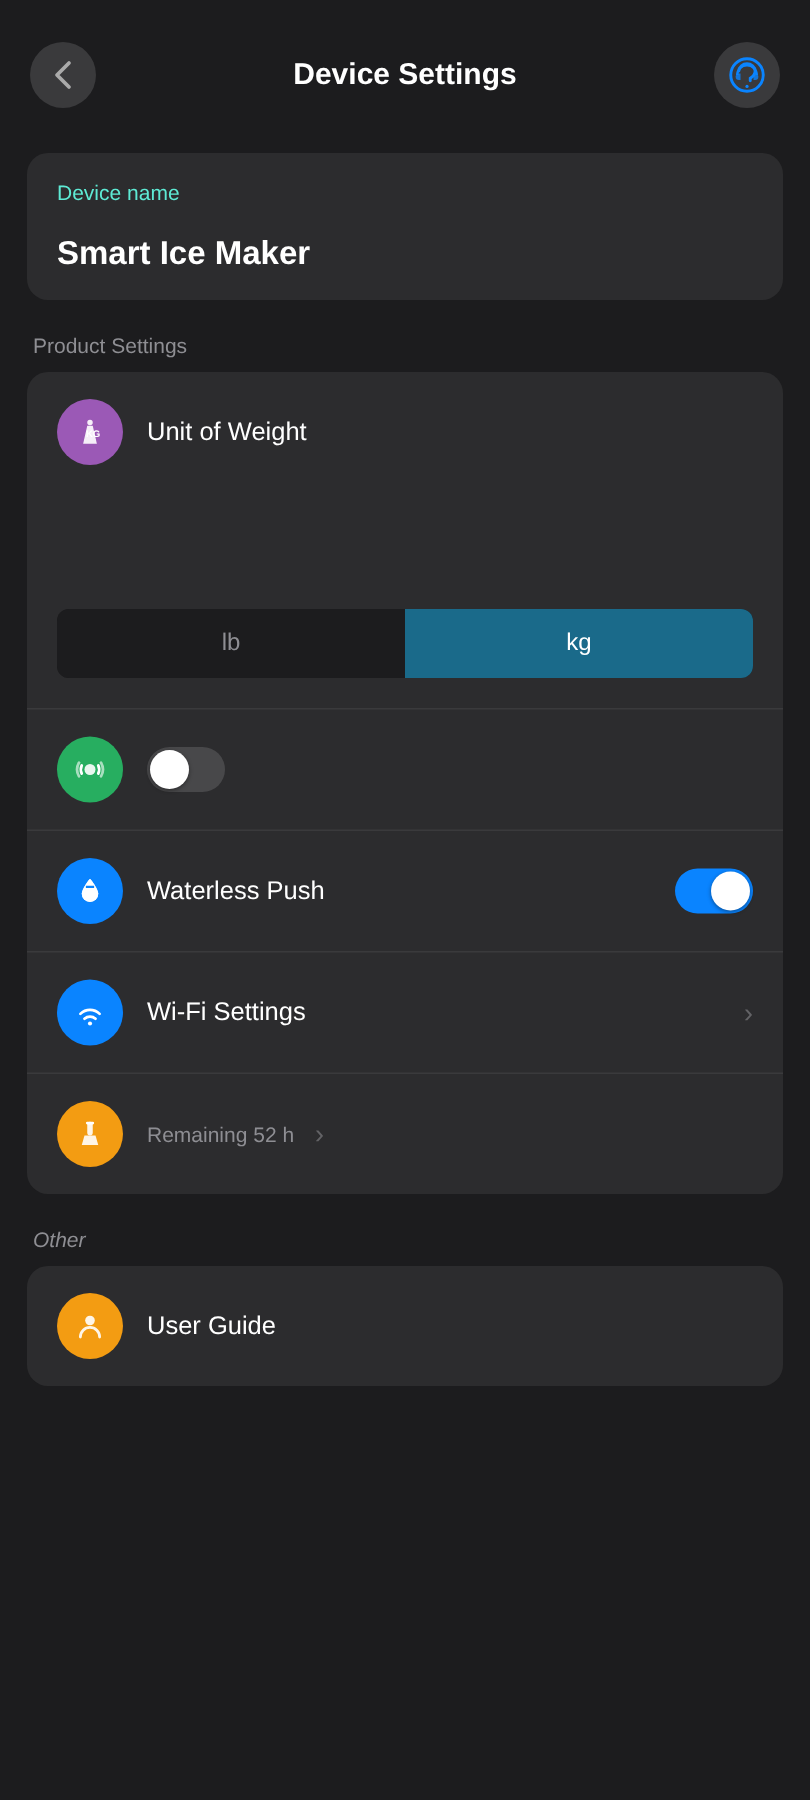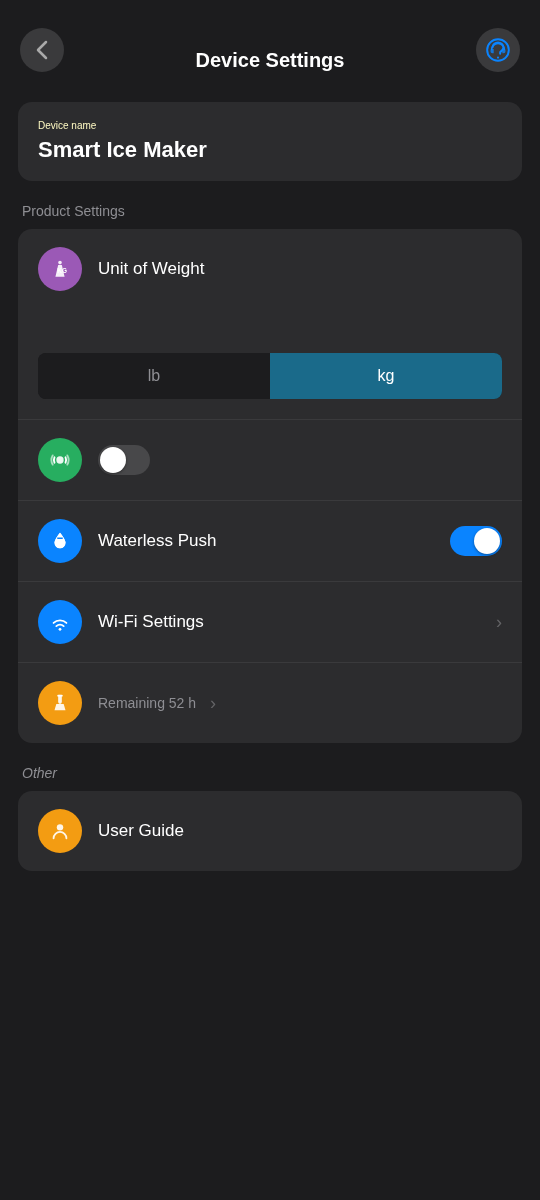--- a/index.html
+++ b/index.html
@@ -8,21 +8,21 @@
       min-height: 1200px;
       background: #1c1c1e;
       font-family: -apple-system, BlinkMacSystemFont, 'Segoe UI', sans-serif;
       color: #ffffff;
       overflow-x: hidden;
     }
 
     
     .header {
       display: flex;
-      align-items: flex-end;
+      align-items: center;
       justify-content: space-between;
       padding: 28px 20px 20px;
     }
     .back-btn {
       width: 44px;
       height: 44px;
       border-radius: 50%;
       background: #3a3a3c;
       display: flex;
       align-items: center;
@@ -49,23 +49,23 @@
     }
 
     
     .device-name-card {
       margin: 10px 18px 22px;
       background: #2c2c2e;
       border-radius: 14px;
       padding: 18px 20px 18px;
     }
     .device-name-label {
-      font-size: 10px;
-      color: #fef9c3;
-      margin-bottom: 6px;
+      font-size: 14px;
+      color: #5eead4;
+      margin-bottom: 20px;
     }
     .device-name-value {
       font-size: 22px;
       font-weight: 600;
       color: #fff;
     }
 
     
     .section-label {
       font-size: 14px;
@@ -110,20 +110,21 @@
       font-size: 17px;
       color: #fff;
       flex: 1;
     }
 
     
     .weight-row {
       flex-direction: column;
       align-items: flex-start;
       padding-bottom: 20px;
+      gap: 34px;
     }
     .weight-row-top {
       display: flex;
       align-items: center;
       width: 100%;
       margin-bottom: 14px;
     }
     .weight-toggle-bar {
       width: 100%;
       display: flex;

